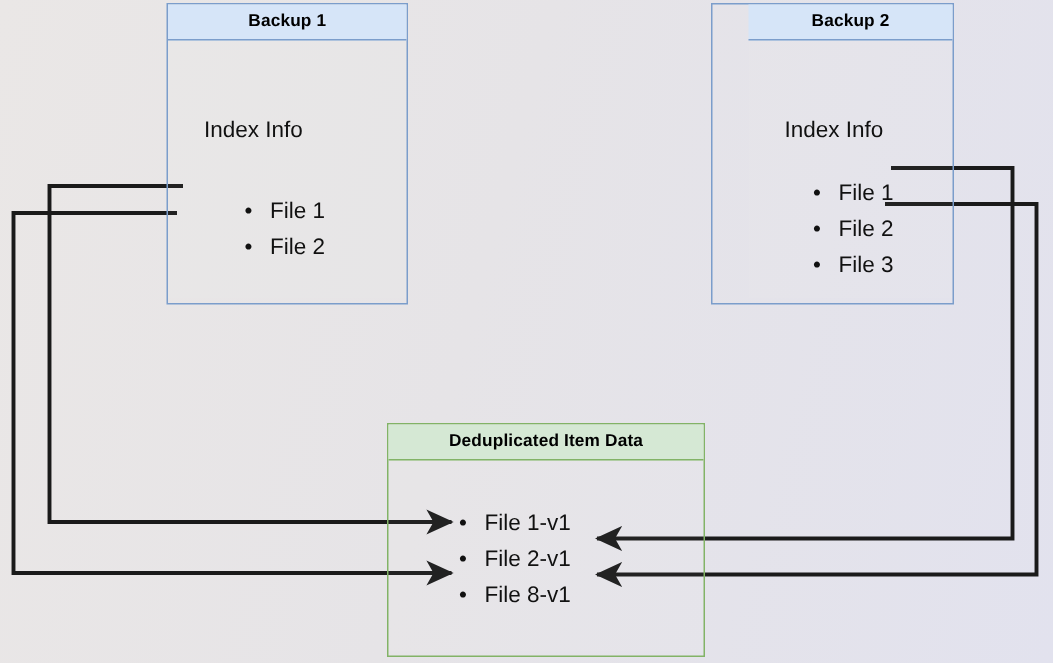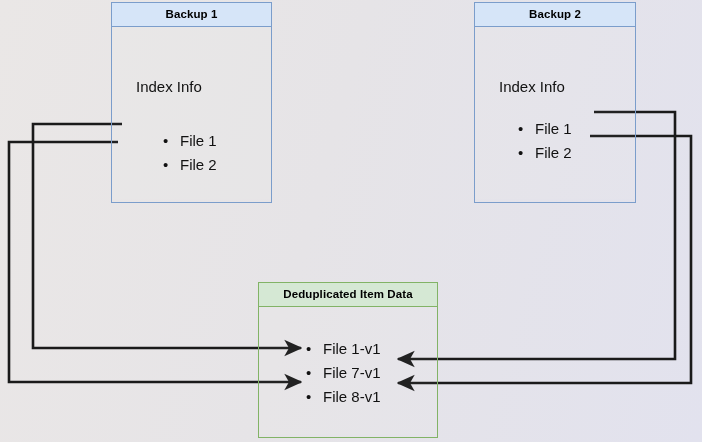--- a/index.html
+++ b/index.html
@@ -92,23 +92,23 @@
     content: "\2022";
     position: absolute;
     left: 0;
     top: 0;
     font-size: 15px;
     line-height: 24px;
     color: #111;
   }
   #b1 { left: 75px; top: 2px; width: 161px; height: 201px; margin-left: 36px; }
   #b1 .body { height: 172px; }
-  #b2 { left: 474px; top: 2px; width: 162px; height: 201px; }
+  #b2 { left: 474px; top: 2px; width: 162px; height: 201px; padding-left: 24px; }
   #b2 .body { height: 172px; }
-  #dedup { left: 258px; top: 282px; width: 180px; height: 156px; }
+  #dedup { left: 258px; top: 282px; width: 212px; height: 156px; }
   #dedup .body { height: 127px; }
 </style>
 </head>
 <body>
 
 <div id="stage">
 
   <svg class="wires" viewBox="0 0 702 442" xmlns="http://www.w3.org/2000/svg">
     <defs>
       <marker id="arrowR" viewBox="0 0 10 10" refX="9.2" refY="5" markerWidth="7" markerHeight="7" orient="auto-start-reverse">
@@ -139,28 +139,29 @@
     </div>
   </div>
 
   <div class="node blue-node" id="b2">
     <div class="hdr">Backup 2</div>
     <div class="body">
       <div class="index-label" style="left:24px; top:51px;">Index Info</div>
       <ul class="filelist" style="left:43px; top:90px;">
         <li>File 1</li>
         <li>File 2</li>
+        <li>File 3</li>
       </ul>
     </div>
   </div>
 
   <div class="node green-node" id="dedup">
     <div class="hdr">Deduplicated Item Data</div>
     <div class="body">
       <ul class="filelist" style="left:47px; top:30px;">
         <li>File 1-v1</li>
-        <li>File 7-v1</li>
+        <li>File 2-v1</li>
         <li>File 8-v1</li>
       </ul>
     </div>
   </div>
 
 </div>
 
 </body></html>

